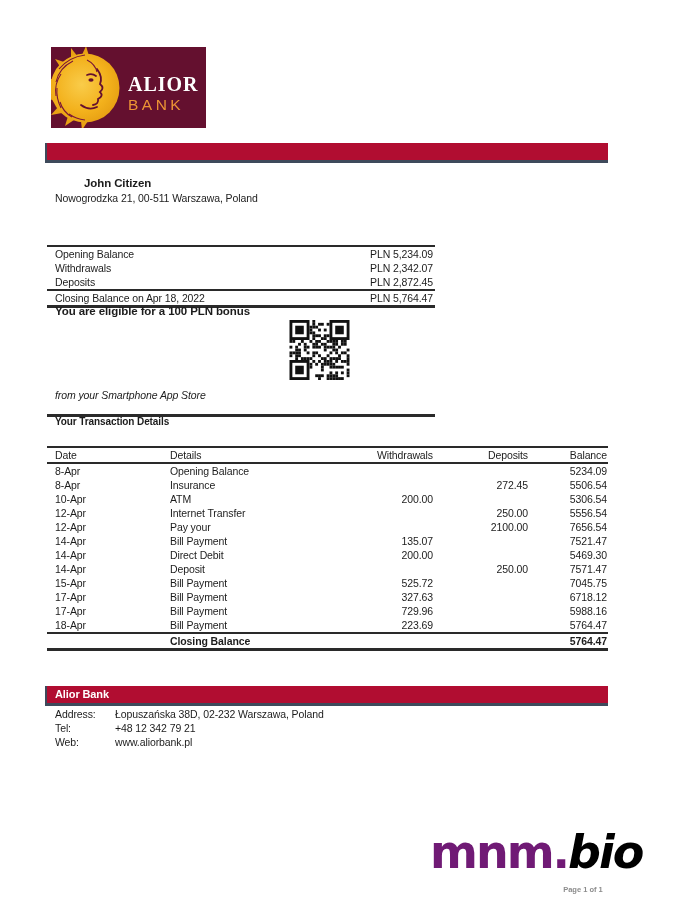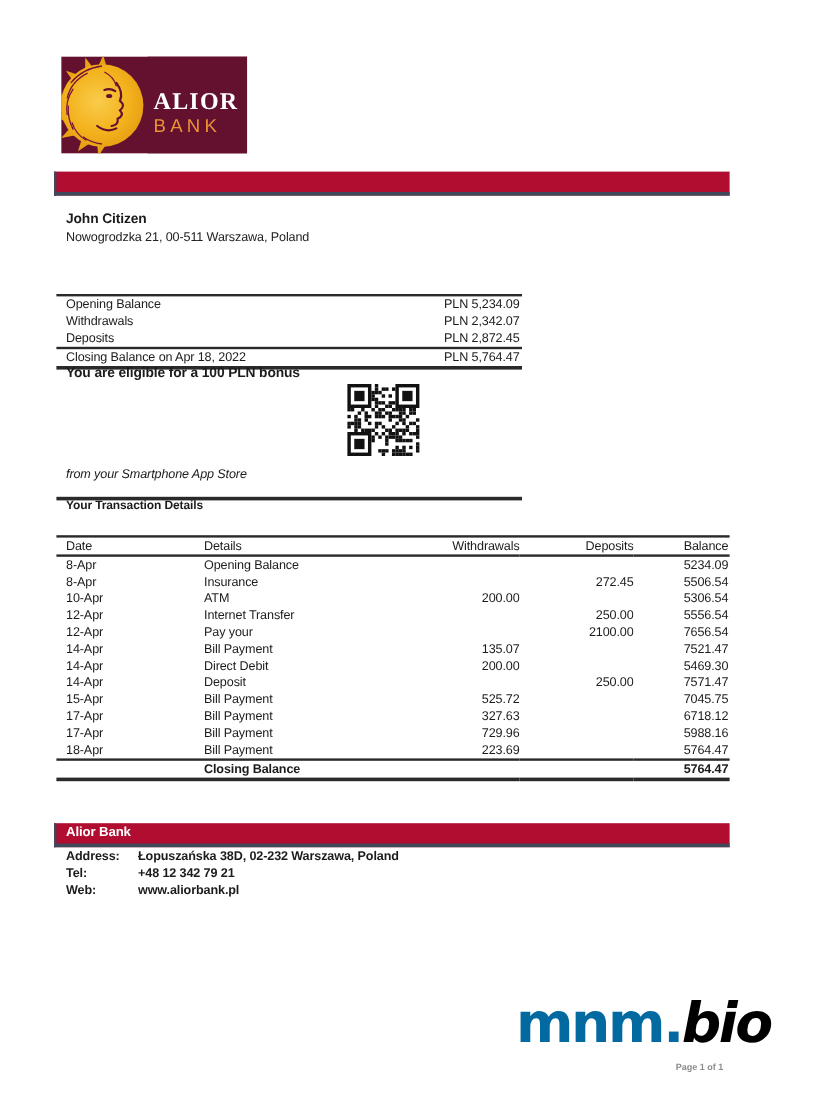--- a/index.html
+++ b/index.html
@@ -21,21 +21,21 @@
     border-left:2px solid #3E4A5B; border-bottom:3px solid #3E4A5B;
   }
   .redbar-top { top:143px; }
   .redbar-foot { top:686px; }
   .redbar-foot .bar-label {
     color:#ffffff; font-weight:bold; font-size:11px; line-height:17px; padding-left:8px;
   }
 
   
   .customer { position:absolute; left:55px; top:176px; }
-  .customer .name { font-weight:bold; font-size:11.5px; line-height:14px; }
+  .customer .name { font-weight:bold; font-size:11.5px; line-height:14px;margin-left:29px; }
   .customer .addr { font-size:10.5px; line-height:14px; margin-top:1px; color:#222; }
 
   
   .summary {
     position:absolute; left:47px; top:245px; width:388px;
     border-top:2.5px solid #2a2a2a;
   }
   .summary-row {
     display:flex; justify-content:space-between;
     height:14px; line-height:14px; font-size:10.5px;
@@ -60,31 +60,31 @@
   }
   table.tx th, table.tx td { padding:0; height:14px; line-height:14px; font-weight:normal; overflow:hidden; white-space:nowrap; }
   table.tx .c-date { padding-left:8px; text-align:left; }
   table.tx .c-details { text-align:left; }
   table.tx .c-wd, table.tx .c-dep, table.tx .c-bal { text-align:right; }
   table.tx .c-bal { padding-right:1px; }
   table.tx thead th { border-bottom:2.5px solid #2a2a2a; }
   table.tx tr.closing td { border-top:2px solid #2a2a2a; border-bottom:3px solid #2a2a2a; font-weight:bold; }
 
   
-  .footer-rows { position:absolute; left:55px; top:707px; font-size:10.5px; line-height:14px;font-weight:bold; }
+  .footer-rows { position:absolute; left:55px; top:707px; font-size:10.5px; line-height:14px; }
   .footer-row { display:flex; }
   .flabel { width:60px; }
 
   
   .watermark {
     position:absolute; left:430px; top:827px; line-height:50px;
     font-family:"DejaVu Sans", sans-serif; font-weight:bold;
     font-size:46px; letter-spacing:-2px; white-space:nowrap;
   }
-  .wm-teal { color:#0369a1; }
+  .wm-teal { color:#701a75; }
   .wm-navy { color:#000000; font-style:italic; }
   .page-label {
     position:absolute; left:556px; top:885px; width:54px; text-align:center;
     font-size:7.5px; font-weight:bold; color:#8C8C8C; letter-spacing:0;
   }
 </style>
 </head>
 <body>
 
 <div class="page">

